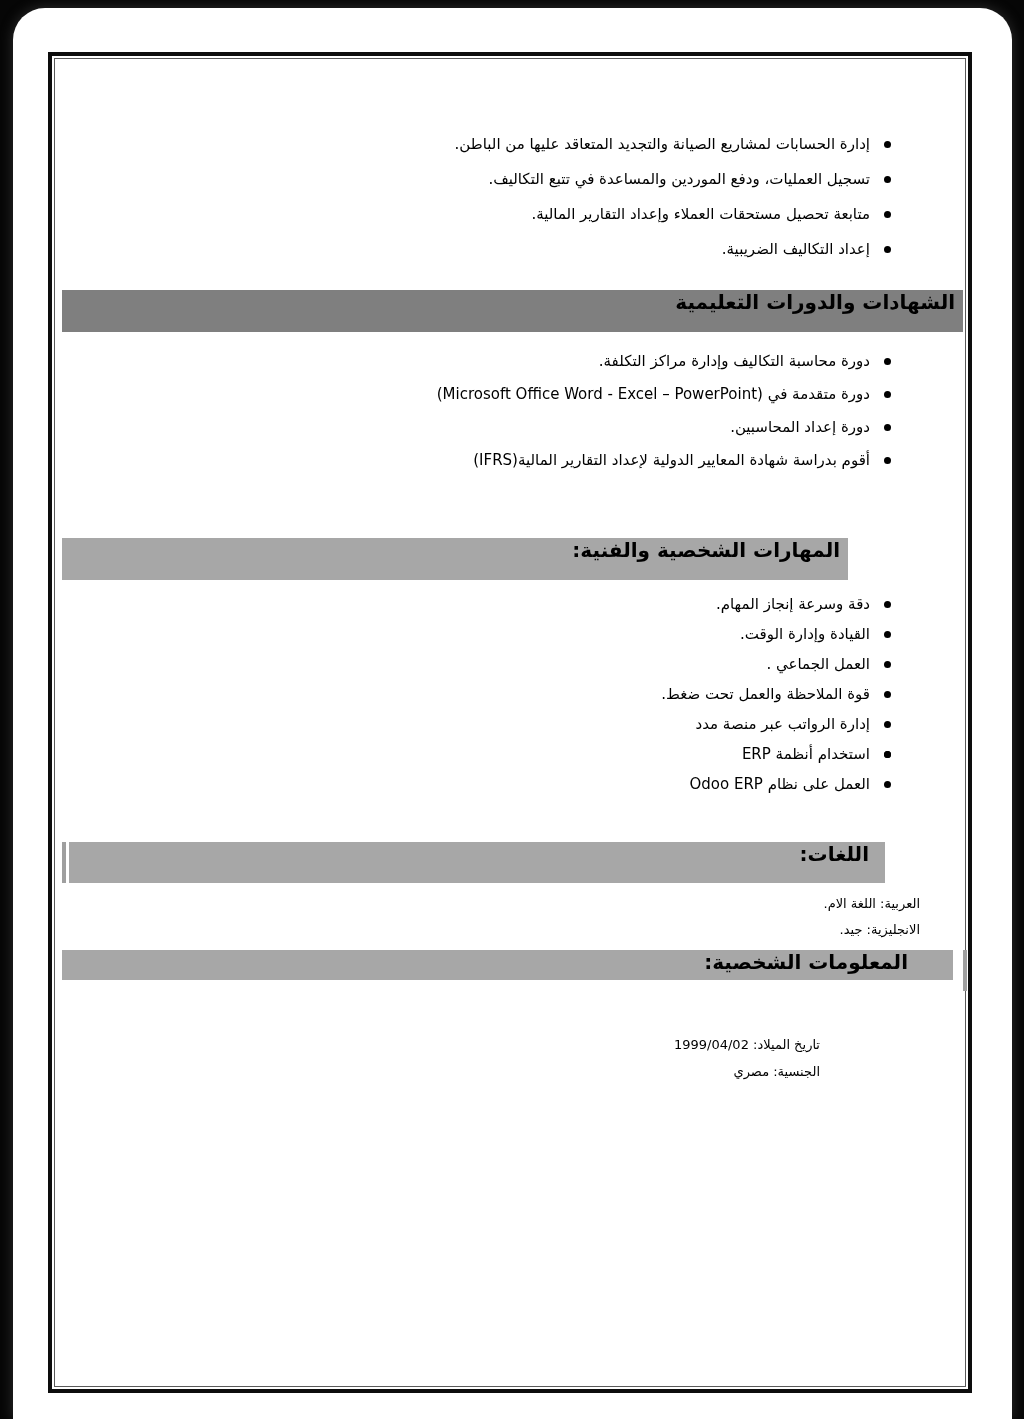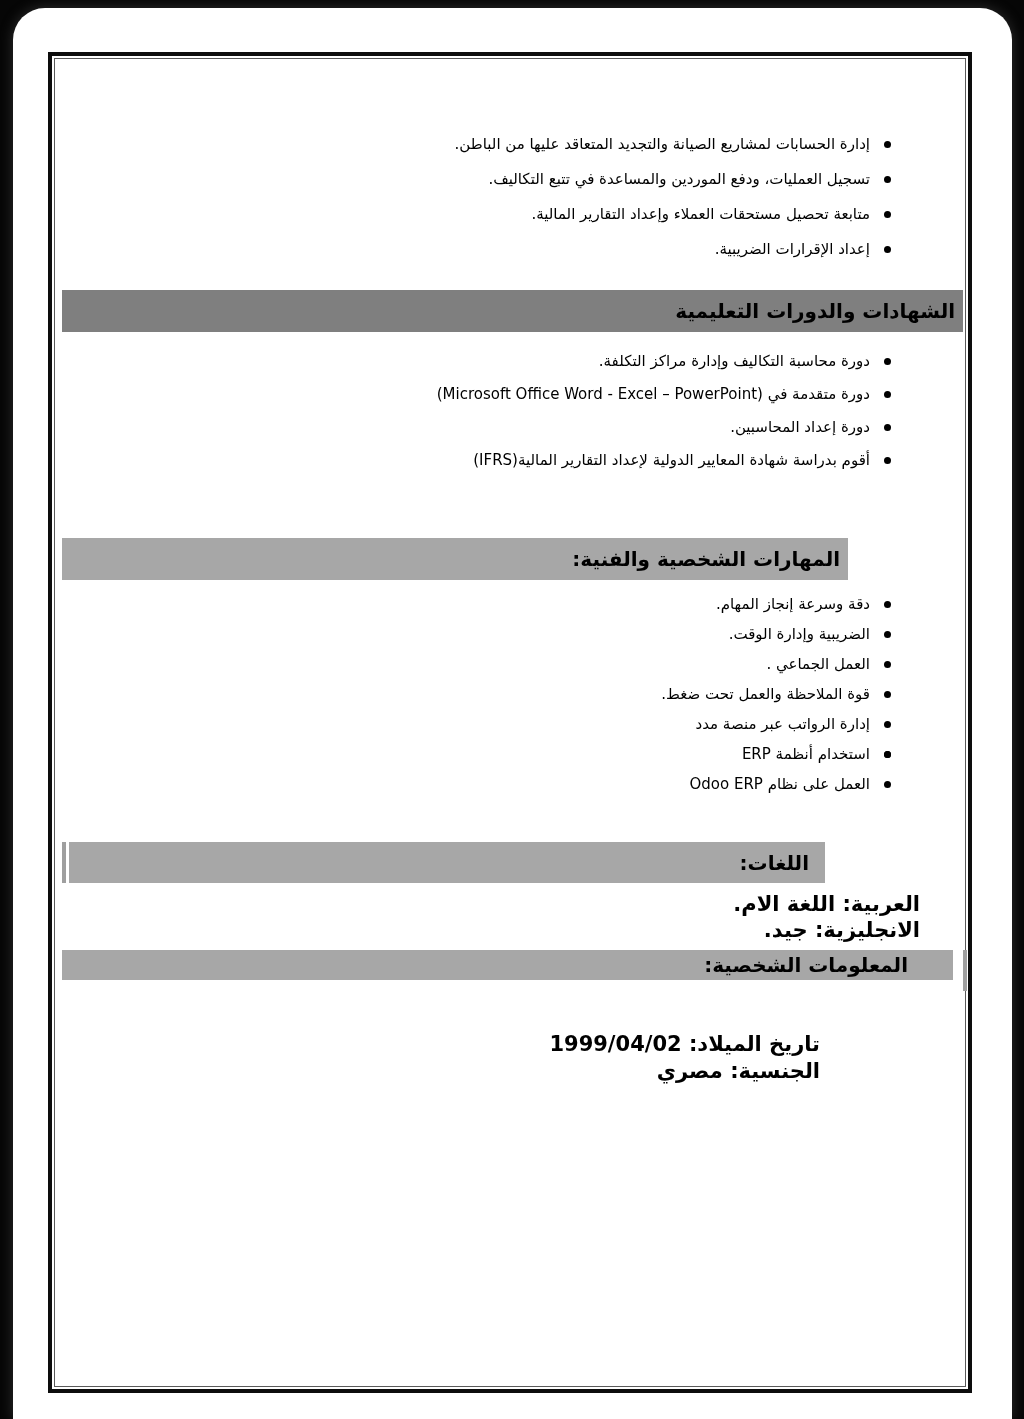--- a/index.html
+++ b/index.html
@@ -29,21 +29,21 @@
     position:absolute;
     inset:2px;
     border:1px solid #5a5a5a;
   }
   .bar{
     position:absolute;
     height:42px;
     background:#a7a7a7;
     direction:rtl;
     display:flex;
-    align-items:center;
+    align-items:flex-start;
     box-sizing:border-box;
     font-weight:bold;
     font-size:20px;
     color:#000;
   }
   .bar-dark{background:#7f7f7f;}
   .edge-strip{
     position:absolute;
     width:4px;
     background:#9f9f9f;
@@ -71,67 +71,67 @@
     border-radius:50%;
     background:#000;
   }
   .spacing-35 li{margin-bottom:13px;}
   .spacing-33 li{margin-bottom:11px;}
   .spacing-30 li{margin-bottom:8px;}
   .plain-lines{
     position:absolute;
     direction:rtl;
     text-align:right;
-    font-weight:bold;
-    font-size:21px;
+    font-weight:normal;
+    font-size:13px;
     color:#000;
   }
   .plain-lines div{line-height:27px;}
 </style>
 </head>
 <body>
 
 <div class="page">
   <div class="frame">
     <div class="frame-inner"></div>
   </div>
 
   <ul class="blist spacing-35" style="top:125px; right:121px;">
     <li><span class="dot"></span><span>إدارة الحسابات لمشاريع الصيانة والتجديد المتعاقد عليها من الباطن.</span></li>
     <li><span class="dot"></span><span>تسجيل العمليات، ودفع الموردين والمساعدة في تتبع التكاليف.</span></li>
     <li><span class="dot"></span><span>متابعة تحصيل مستحقات العملاء وإعداد التقارير المالية.</span></li>
-    <li><span class="dot"></span><span>إعداد الإقرارات الضريبية.</span></li>
+    <li><span class="dot"></span><span>إعداد التكاليف الضريبية.</span></li>
   </ul>
 
   <div class="bar bar-dark" style="left:49px; top:282px; width:901px; padding-right:8px;">
     <span>الشهادات والدورات التعليمية</span>
   </div>
   <ul class="blist spacing-33" style="top:342px; right:121px;">
     <li><span class="dot"></span><span>دورة محاسبة التكاليف وإدارة مراكز التكلفة.</span></li>
     <li><span class="dot"></span><span>دورة متقدمة في (Microsoft Office Word - Excel – PowerPoint)</span></li>
     <li><span class="dot"></span><span>دورة إعداد المحاسبين.</span></li>
     <li><span class="dot"></span><span>أقوم بدراسة شهادة المعايير الدولية لإعداد التقارير المالية(IFRS)</span></li>
   </ul>
 
   <div class="bar" style="left:49px; top:530px; width:786px; padding-right:8px;">
     <span>المهارات الشخصية والفنية:</span>
   </div>
   <ul class="blist spacing-30" style="top:585px; right:121px;">
     <li><span class="dot"></span><span>دقة وسرعة إنجاز المهام.</span></li>
-    <li><span class="dot"></span><span>الضريبية وإدارة الوقت.</span></li>
+    <li><span class="dot"></span><span>القيادة وإدارة الوقت.</span></li>
     <li><span class="dot"></span><span>العمل الجماعي .</span></li>
     <li><span class="dot"></span><span>قوة الملاحظة والعمل تحت ضغط.</span></li>
     <li><span class="dot"></span><span>إدارة الرواتب عبر منصة مدد</span></li>
     <li><span class="dot"></span></li>
     <li><span class="dot"></span><span>استخدام أنظمة ERP</span></li>
     <li><span class="dot"></span><span>العمل على نظام Odoo ERP</span></li>
   </ul>
 
   <div class="edge-strip" style="left:49px; top:834px; height:41px;"></div>
-  <div class="bar" style="left:56px; top:834px; width:756px; height:41px; padding-right:16px;">
+  <div class="bar" style="left:56px; top:834px; width:816px; height:41px; padding-right:16px;">
     <span>اللغات:</span>
   </div>
   <div class="plain-lines" style="top:883px; right:92px;">
     <div style="line-height:26px;">العربية: اللغة الام.</div>
     <div style="line-height:26px;">الانجليزية: جيد.</div>
   </div>
 
   <div class="bar" style="left:49px; top:942px; width:891px; height:30px; padding-right:45px;">
     <span>المعلومات الشخصية:</span>
   </div>

